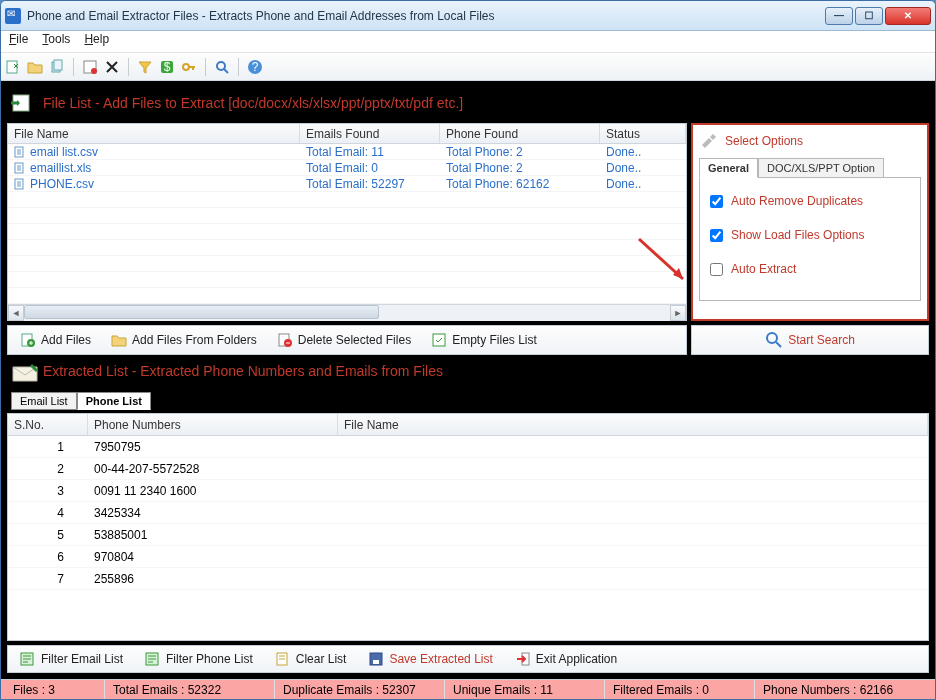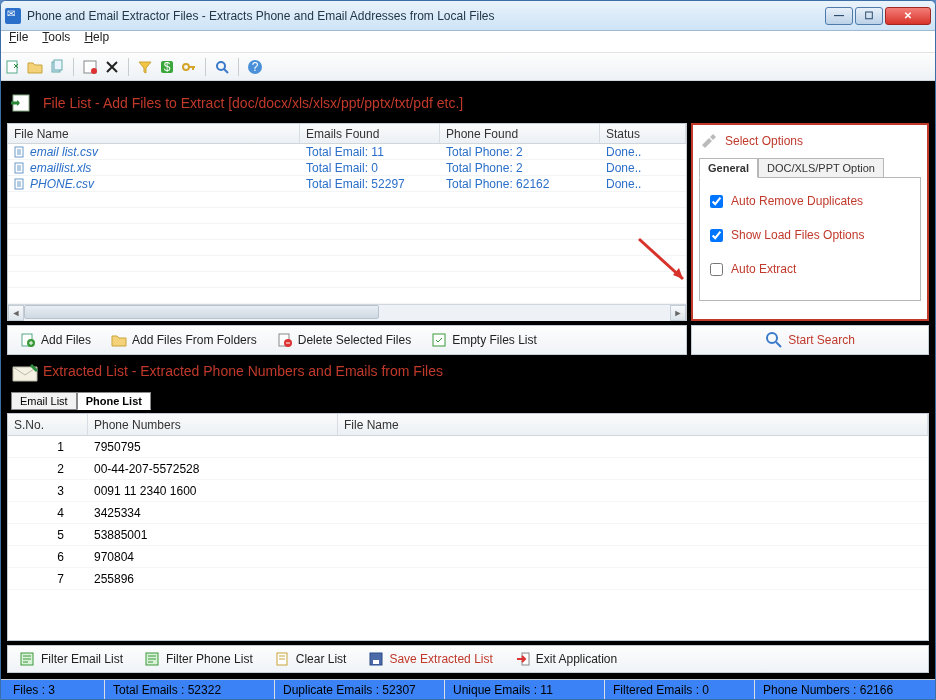--- a/index.html
+++ b/index.html
@@ -8,37 +8,37 @@
 .titlebar { height: 30px; background: linear-gradient(#eaf3fb, #cde3f6); display: flex; align-items: center; padding: 0 4px; border-bottom: 1px solid #9fb9d1; }
 .titlebar-icon { width: 16px; height: 16px; background: #2a6fc9; border-radius: 2px; margin-right: 6px; position: relative; }
 .titlebar-icon::after { content: "✉"; position: absolute; color: #fff; font-size: 10px; top: 0; left: 2px; }
 .titlebar-text { flex: 1; color: #23374a; font-size: 12px; }
 .winbtns { display: flex; gap: 2px; }
 .winbtn { width: 28px; height: 18px; border: 1px solid #4f7bab; border-radius: 3px; background: linear-gradient(#e8f0f8,#bcd2e8); display:flex; align-items:center; justify-content:center; color:#2a4a6a; font-weight:bold; font-size:10px; }
 .winbtn.close { width: 46px; background: linear-gradient(#f37f78,#d8332a); color:#fff; border-color:#a02722;}
 .winbtn.min::after { content:"—"; }
 .winbtn.max::after { content:"☐"; }
 .winbtn.close::after { content:"✕"; }
-.menubar { height: 22px; display:flex; align-items:flex-end; padding: 8px 8px; gap: 14px; border-bottom: 1px solid #e3e3e3;}
+.menubar { height: 22px; display:flex; align-items:flex-start; padding: 1px 8px; gap: 14px; border-bottom: 1px solid #e3e3e3;}
 .menubar span { color:#222; }
 .menubar span u { text-decoration: underline; }
 .toolbar { height: 28px; background: linear-gradient(#fdfdfd,#eef2f6); border-bottom:1px solid #cfd6dd; display:flex; align-items:center; padding: 0 4px; gap:6px;}
 .tbicon { width:16px; height:16px; display:inline-block; }
 .tbsep { width:1px; height:18px; background:#c8cdd2; margin:0 2px;}
 .content { flex:1; background:#000000; padding:6px; display:flex; flex-direction:column; gap:4px; overflow:hidden;}
 .panel-hdr { display:flex; align-items:center; gap:8px; padding:4px 4px; }
 .panel-hdr .title { color:#c0392b; font-size:14px; }
 .upper { display:flex; gap:4px; }
 .filelist-wrap { flex:1; border:1px solid #c4cdd6; background:#fff; display:flex; flex-direction:column; height:198px;}
 .colhead { display:flex; background:linear-gradient(#fafbfc,#ecf0f4); border-bottom:1px solid #cfd6dd; height:20px; align-items:flex-end; font-size:11px; color:#333;}
 .colhead div { border-right:1px solid #d8dee4; padding:0 6px; height:100%; display:flex; align-items:center;}
 .rows { flex:1; overflow:auto; }
 .row { display:flex; height:16px; align-items:center; font-size:11px; border-bottom:1px solid #f2f4f6;}
 .row div { padding:0 6px; }
-.row .fn { color:#2a6fc9; display:flex; align-items:center; gap:4px;font-style:italic;}
+.row .fn { color:#2a6fc9; display:flex; align-items:center; gap:4px;}
 .row .em, .row .ph { color:#2a6fc9; }
 .row .st { color:#2a6fc9; }
 .fileicon { width:12px; height:12px; display:inline-block; }
 .hscroll { height:16px; background:#ecf0f4; border-top:1px solid #cfd6dd; display:flex; align-items:center;}
 .hscroll .arrow { width:16px; height:16px; background:linear-gradient(#f7f9fb,#dde5ec); border:1px solid #c4cdd6; display:flex; align-items:center; justify-content:center; color:#666; font-size:9px;}
 .hscroll .track { flex:1; height:16px; position:relative; background:#eef2f6;}
 .hscroll .thumb { position:absolute; left:0; top:0; height:14px; width:55%; background:linear-gradient(#e8eef4,#cfd9e3); border:1px solid #b8c3ce; border-radius:2px;}
 .options { width:238px; border:2px solid #c0392b; background:#fff; padding:6px; position:relative; height:198px;}
 .options-title { color:#c0392b; font-size:14px; display:flex; align-items:center; gap:6px; margin-bottom:6px;}
 .tabs { display:flex; }
@@ -57,21 +57,21 @@
 .lower-hdr .title { color:#c0392b; font-size:14px;}
 .tabbar2 { display:flex; padding-left:4px;}
 .tabbar2 .tab2 { border:1px solid #888; padding:2px 8px; font-size:11px; background:#f2f2f2; position:relative; top:1px;}
 .tabbar2 .tab2.active { background:#fff; font-weight:bold; border-bottom:1px solid #fff;}
 .lower-table { border:1px solid #c4cdd6; background:#fff; flex:1; display:flex; flex-direction:column; min-height:0;}
 .lower-table .colhead { height:22px;}
 .lower-rows { flex:1; overflow-y:scroll; }
 .lrow { display:flex; height:22px; align-items:center; font-size:11px; border-bottom:1px solid #f4f6f8;}
 .lrow div { padding:0 6px;}
 .bottombar { height:28px; border:1px solid #c4cdd6; background:linear-gradient(#fdfdfd,#f0f3f7); display:flex; align-items:center; padding:0 6px; gap:10px;}
-.statusbar { height:20px; border-top:1px solid #c4cdd6; background:#3b82f6; display:flex; align-items:center; font-size:11px; padding:0 4px;}
+.statusbar { height:20px; border-top:1px solid #c4cdd6; background:#fca5a5; display:flex; align-items:center; font-size:11px; padding:0 4px;}
 .statusbar div { border-right:1px solid #d8dee4; padding:0 8px; height:100%; display:flex; align-items:center;}
 .statusbar div:last-child { border-right:none; flex:1; justify-content:flex-start;}
 svg { display:block; }
 </style>
 </head>
 <body>
 
 <div class="window">
   <div class="titlebar">
     <span class="titlebar-icon"></span>

